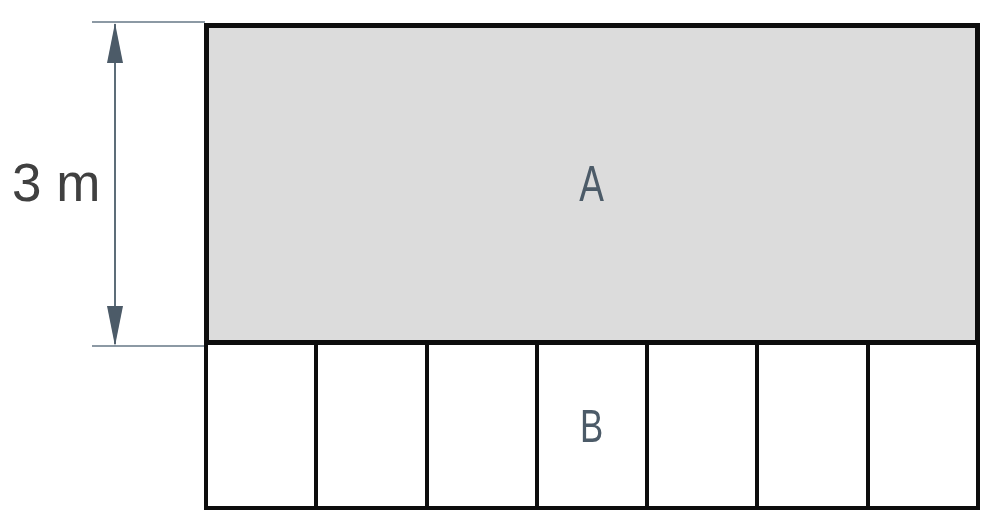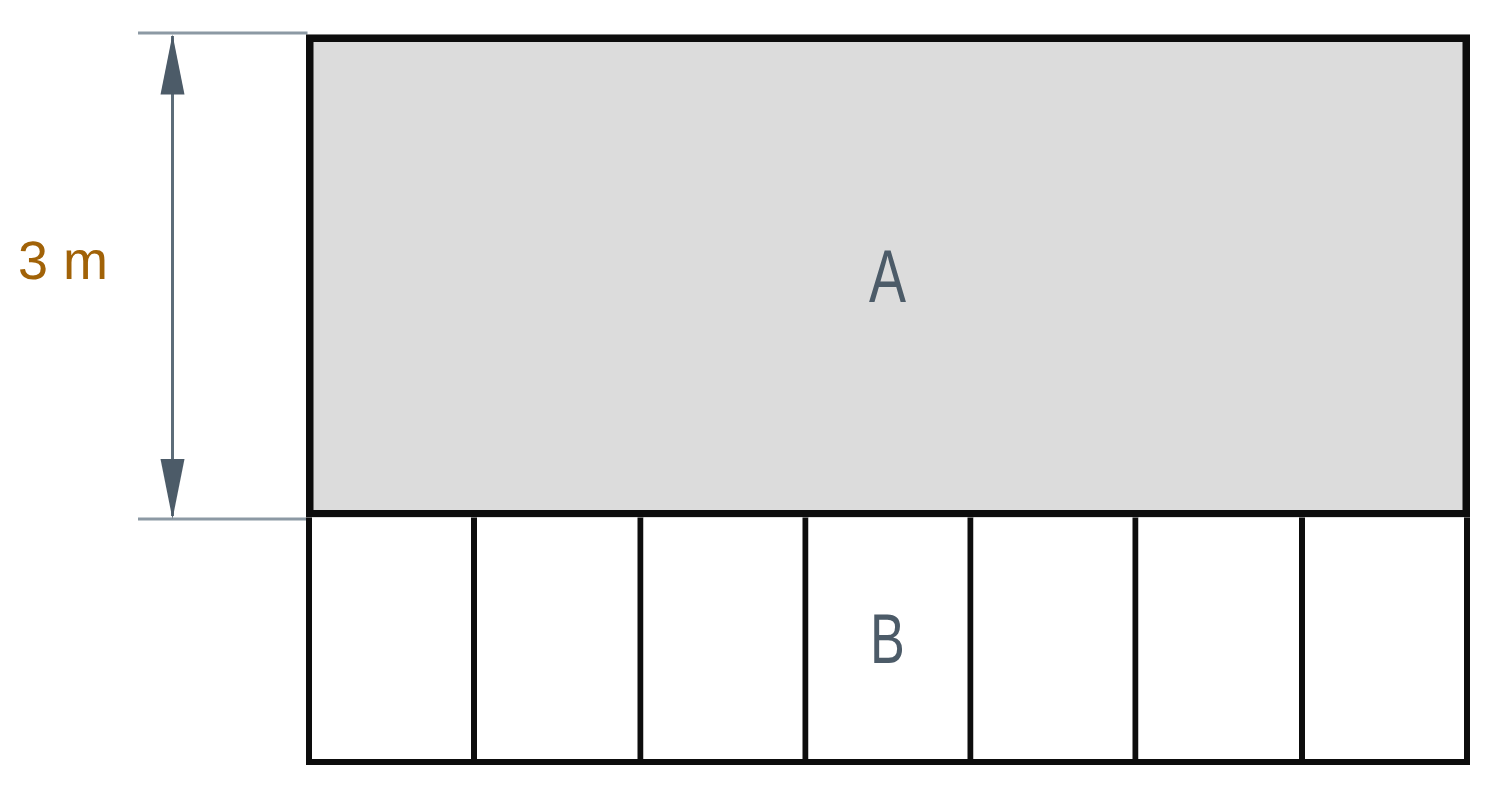--- a/index.html
+++ b/index.html
@@ -99,22 +99,22 @@
     top: 306px;
     border-left: 8px solid transparent;
     border-right: 8px solid transparent;
     border-top: 40px solid #4c5b68;
   }
   .dim-label {
     position: absolute;
     left: 12px;
     top: 156px;
     width: 88px;
-    color: #a16207;
-    font-size: 36px;
+    color: #404040;
+    font-size: 53px;
     line-height: 1;
     text-align: left;
     white-space: nowrap;
     user-select: none;
   }
 </style>
 </head>
 <body>
 
 <div class="stage">

